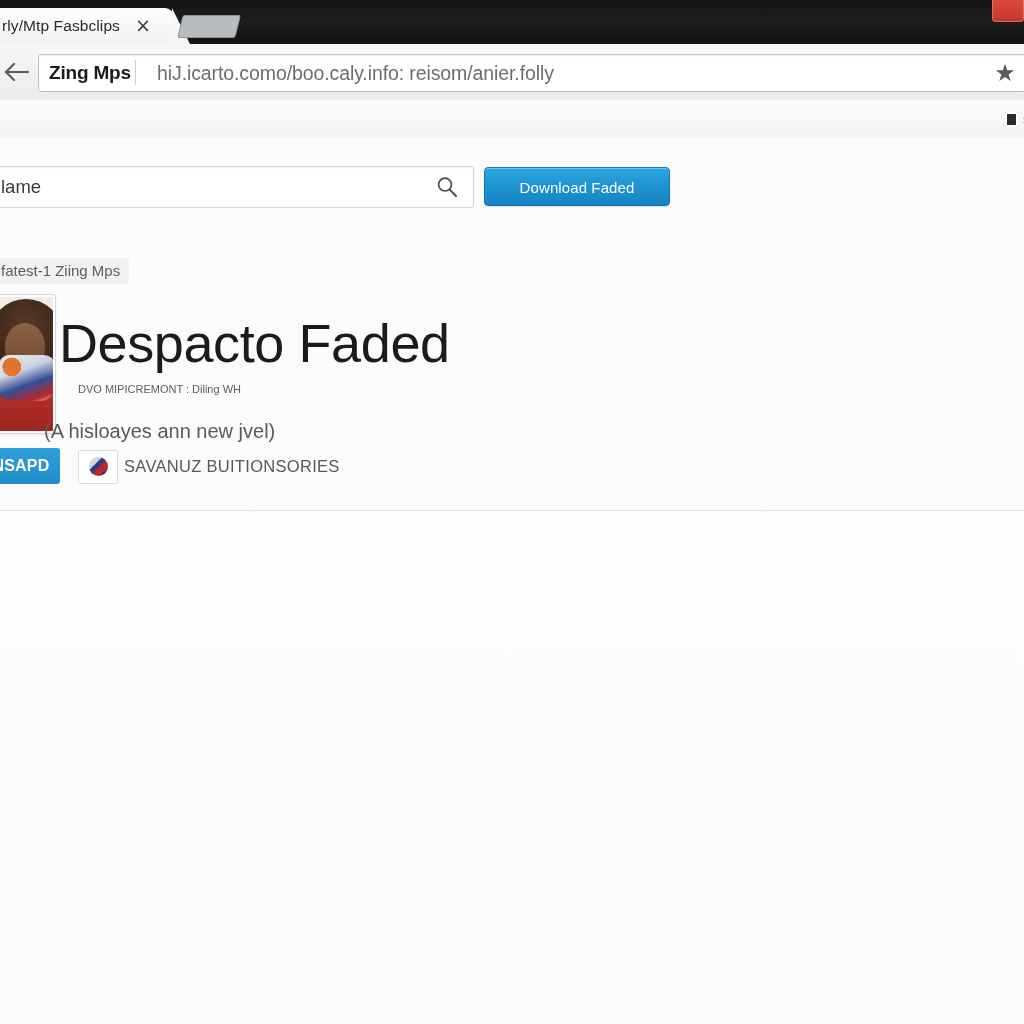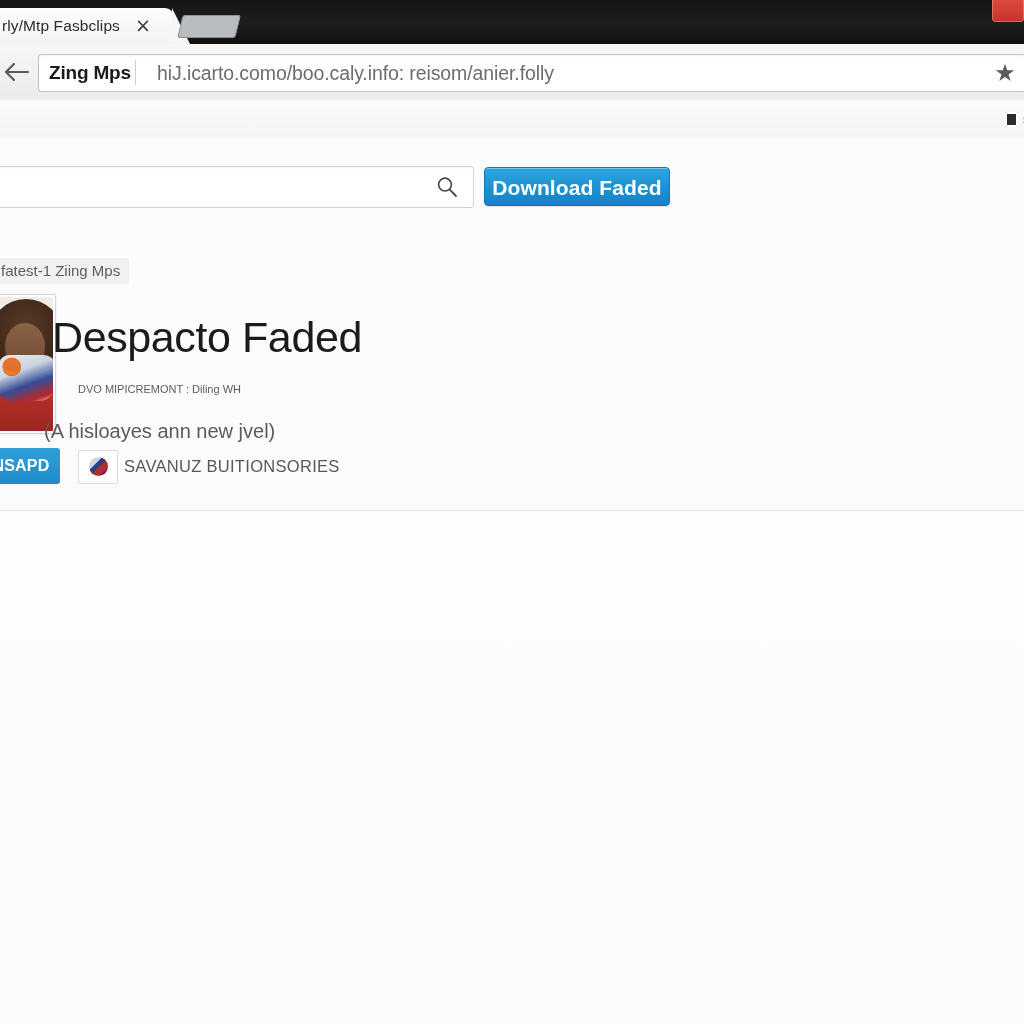--- a/index.html
+++ b/index.html
@@ -249,22 +249,22 @@
   .btn-download {
     position: absolute;
     left: 484px;
     top: 1px;
     width: 186px;
     height: 39px;
     border-radius: 4px;
     background: linear-gradient(180deg,#2aa8e0 0%, #1f93d2 48%, #1583c4 100%);
     box-shadow: inset 0 1px 0 rgba(255,255,255,.35), 0 1px 1px rgba(0,0,0,.12);
     color: #ffffff;
-    font-size: 21px;
-    font-weight: 700;
+    font-size: 15px;
+    font-weight: 400;
     letter-spacing: .1px;
     line-height: 39px;
     text-align: center;
     border: 1px solid #1377b4;
     box-sizing: border-box;
   }
 
   .breadcrumb {
     position: absolute;
     left: -8px;
@@ -311,23 +311,23 @@
     position:absolute; left:2px; top:58px; width:58px; height:46px;
     background:
       radial-gradient(circle at 22% 26%, #e8762f 0%, #e8762f 16%, transparent 17%),
       linear-gradient(160deg, #f2f2f2 0%, #cfd8e8 35%, #2f4f9b 60%, #b9262a 85%, #e6e6e6 100%);
     border-radius: 10px 14px 18px 12px;
     opacity: .96;
   }
 
   .title {
     position: absolute;
-    left: 52px;
+    left: 59px;
     top: 178px;
-    font-size: 43px;
+    font-size: 54px;
     font-weight: 400;
     color: #1b1b1b;
     letter-spacing: -.4px;
     white-space: nowrap;
     line-height: 1;
   }
   .meta-1 {
     position: absolute;
     left: 68px;
     top: 245px;
@@ -444,20 +444,21 @@
     <div class="bookmark-item">
       <span class="bookmark-ico"></span>
       <span class="bookmark-label">s</span>
     </div>
   </div>
 
   <div class="page">
 
     <div class="search-row">
       <div class="search-field">
+        <input type="text" value="" placeholder="lame" style="">
         <span class="search-icon">
           <svg width="24" height="24" viewBox="0 0 24 24" aria-hidden="true">
             <circle cx="10" cy="9.6" r="6.4" fill="none" stroke="currentColor" stroke-width="1.7"></circle>
             <path d="M14.8 14.6 L21 21" fill="none" stroke="currentColor" stroke-width="1.9" stroke-linecap="round"></path>
           </svg>
         </span>
       </div>
       <div class="btn-download">Download Faded</div>
     </div>
 

